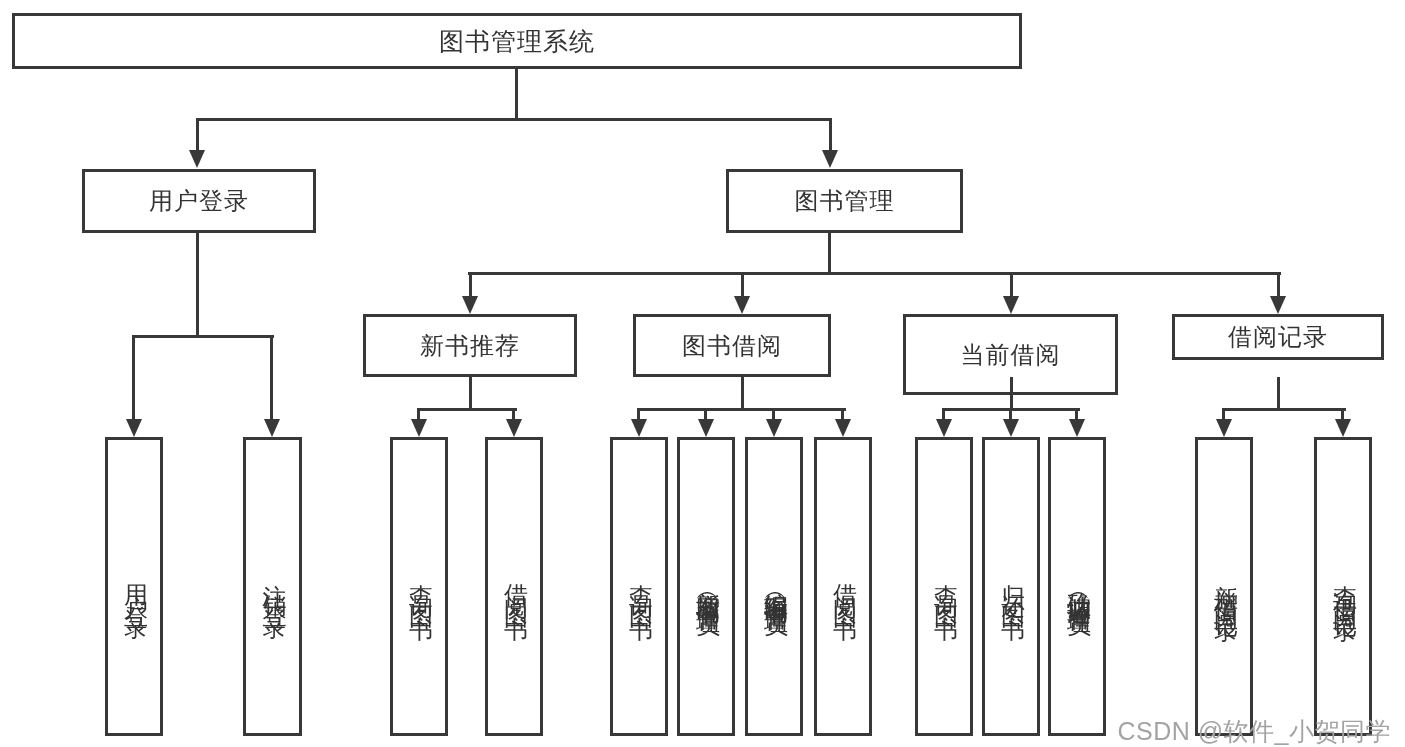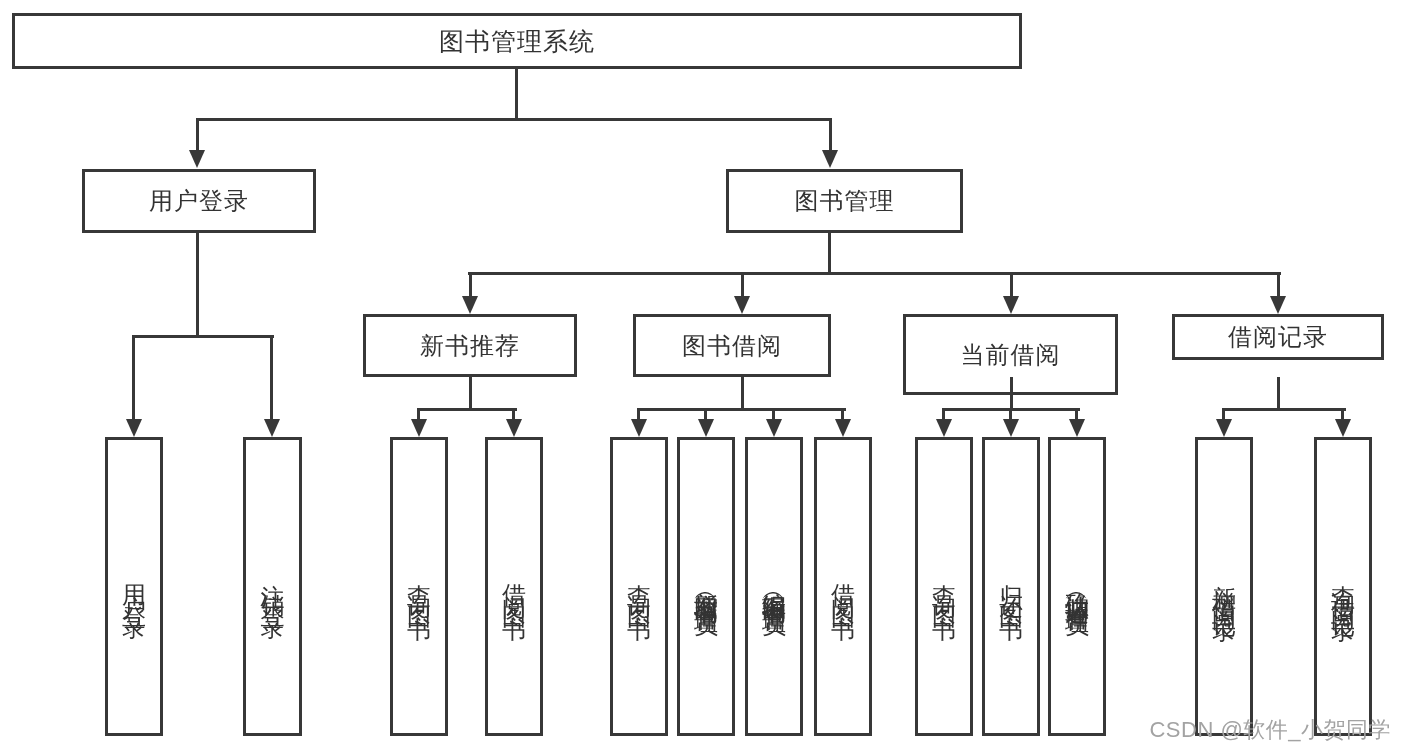--- a/index.html
+++ b/index.html
@@ -12,20 +12,21 @@
     color:#333333;
   }
   .box{
     position:absolute;
     border:3px solid #383838;
     background:#ffffff;
     box-sizing:border-box;
     display:flex;
     align-items:center;
     justify-content:center;
+    font-family:Liberation Mono, monospace;
   }
   .hlabel{
     font-size:24px;
     color:#333333;
     letter-spacing:1px;
     white-space:nowrap;
   }
   .root-label{font-size:25px;}
   .vtext{
     writing-mode:vertical-rl;
@@ -44,21 +45,21 @@
     position:absolute;
     width:0;height:0;
     border-left:8px solid transparent;
     border-right:8px solid transparent;
     border-top:18px solid #383838;
   }
   .watermark{
     position:absolute;
     right:14px;
     top:715px;
-    font-size:22px;
+    font-size:25px;
     color:#a3a3a3;
     letter-spacing:0.5px;
     z-index:6;
     white-space:nowrap;
   }
 </style>
 </head>
 <body>
 
 <div class="canvas">

